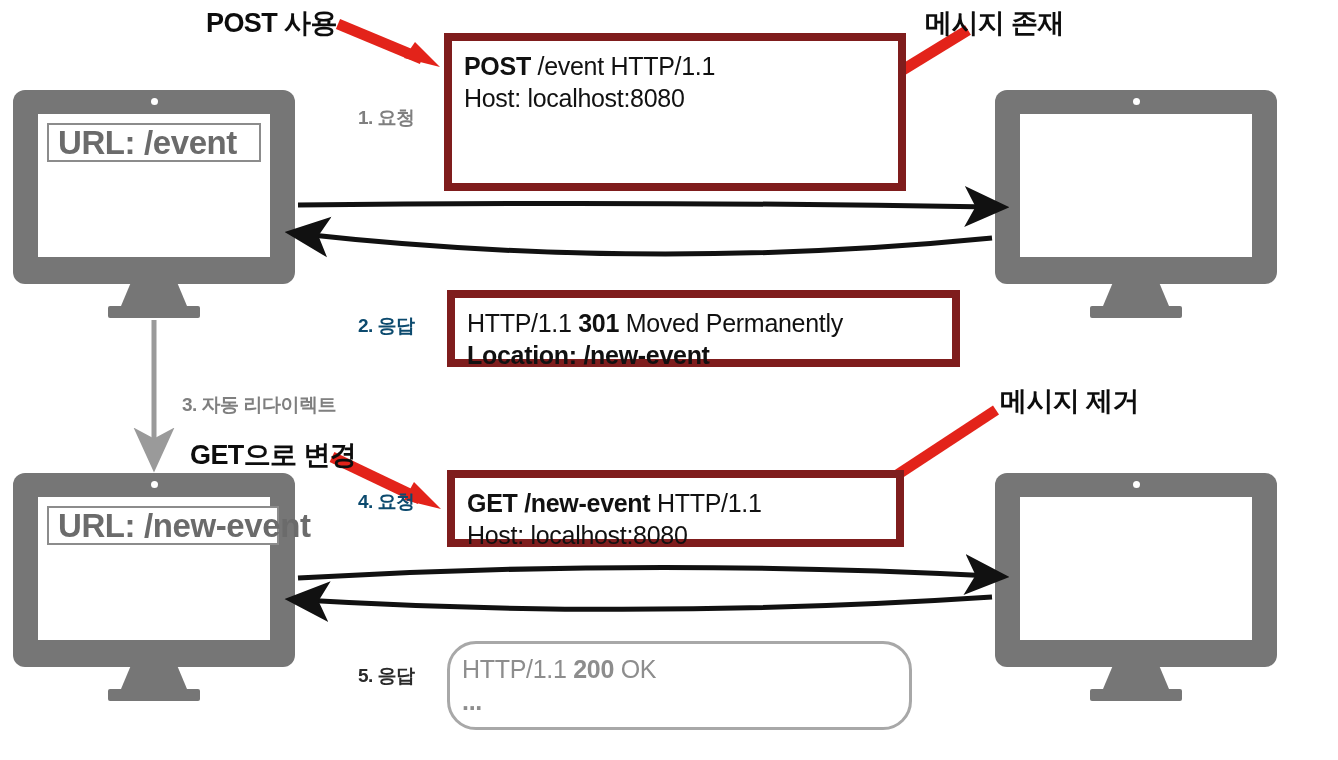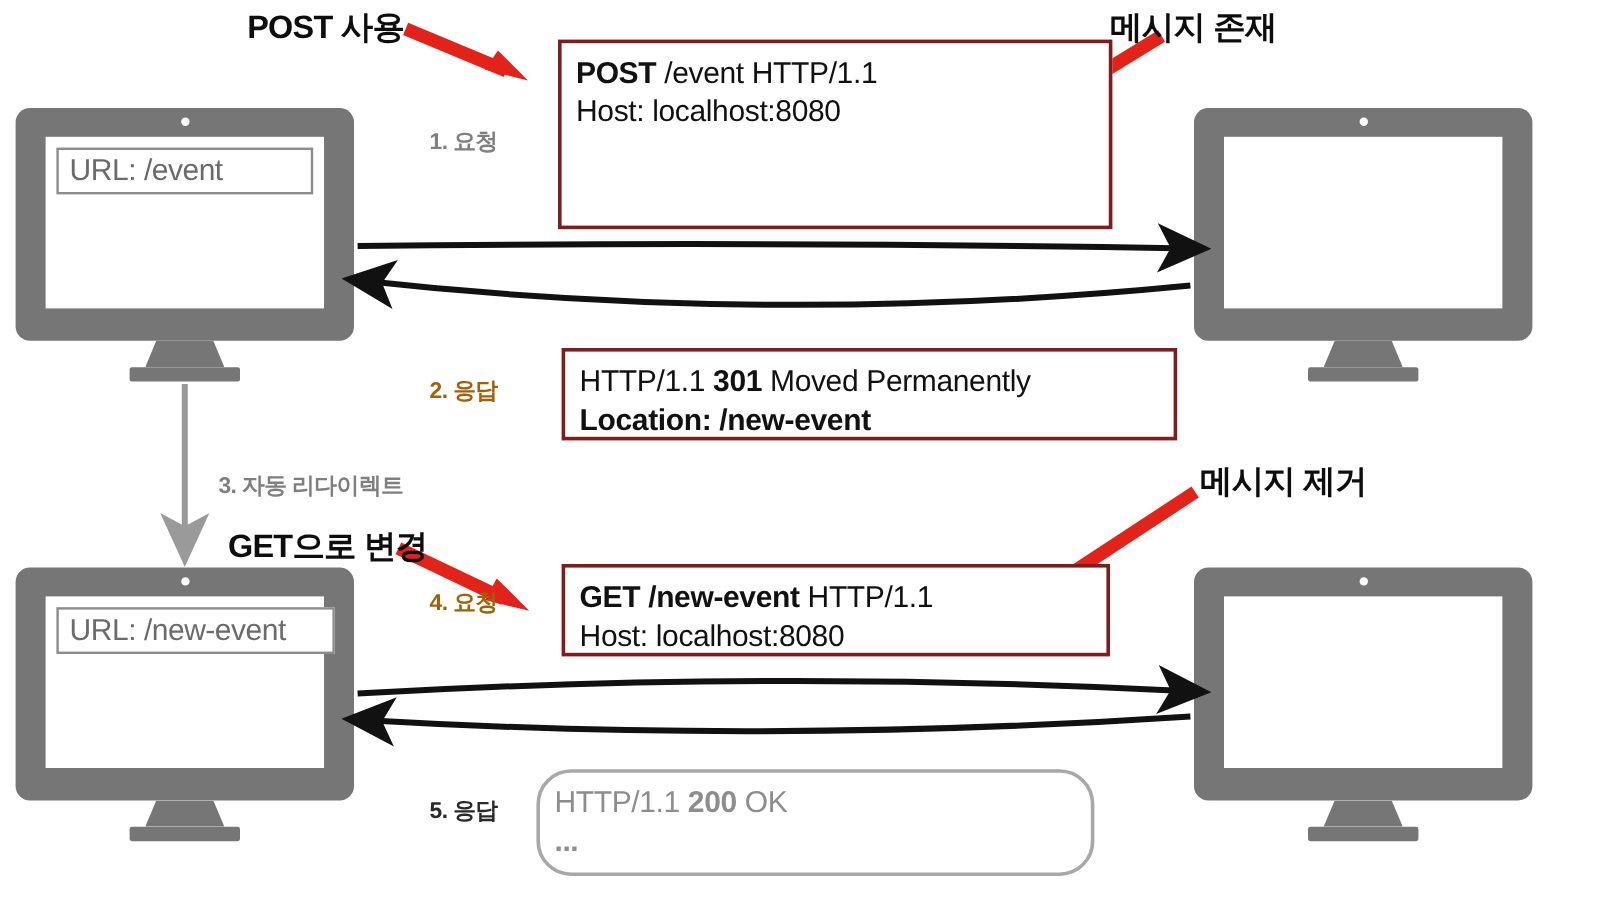--- a/index.html
+++ b/index.html
@@ -39,50 +39,50 @@
   }
   .url-box{
     position:absolute;
     border:2px solid #8c8c8c;
     background:#ffffff;
     display:flex;align-items:center;
     padding-left:9px;
     box-sizing:border-box;
   }
   .url-text{
-    font-size:25px;font-weight:normal;color:#6b6b6b;
+    font-size:33px;font-weight:bold;color:#6b6b6b;
     letter-spacing:-0.4px;white-space:nowrap;
   }
 
   
   .msgbox{
     position:absolute;
     background:#ffffff;
     box-sizing:border-box;
     padding:9px 12px 8px 12px;
   }
-  .msgbox.dark{border:3px solid #7f1d1d;margin-left:21px;}
+  .msgbox.dark{border:8px solid #7f1d1d;}
   .msgbox.gray{border:3px solid #a8a8a8;}
   .msgline{
     font-size:25px;color:#111111;
     line-height:1.28;white-space:nowrap;
     letter-spacing:-0.3px;
   }
   .msgbox.gray .msgline{color:#8d8d8d;}
   .b{font-weight:bold;}
 
   
   .steplabel{
     position:absolute;
     font-size:19px;font-weight:bold;
     white-space:nowrap;letter-spacing:-0.5px;
   }
   .steplabel.gray{color:#7f7f7f;}
   .steplabel.dark{color:#2a2a2a;}
-  .steplabel.mid{color:#a16207;}
+  .steplabel.mid{color:#0c4a6e;}
 
   
   .callout{
     position:absolute;
     font-size:27px;font-weight:bold;color:#0d0d0d;
     white-space:nowrap;letter-spacing:-0.6px;
   }
 
   svg.overlay{position:absolute;left:0;top:0;width:1338px;height:760px;pointer-events:none;}
 </style>

